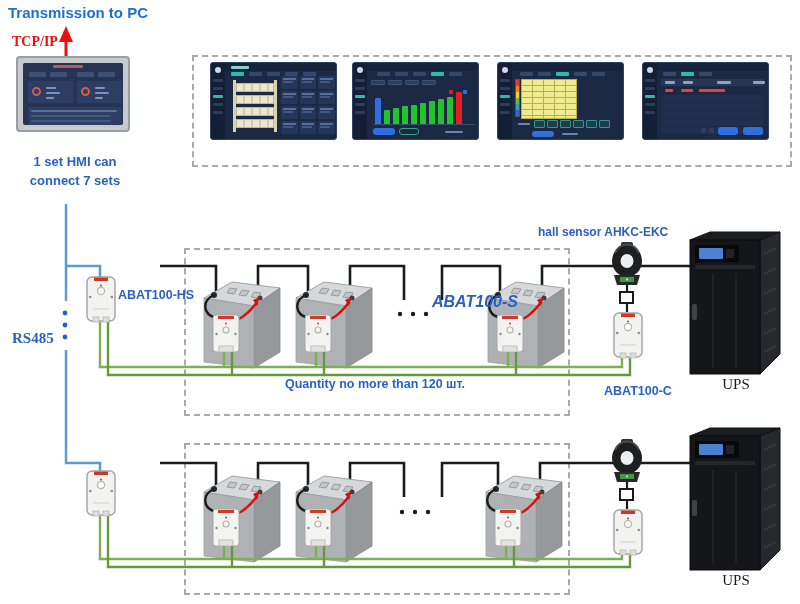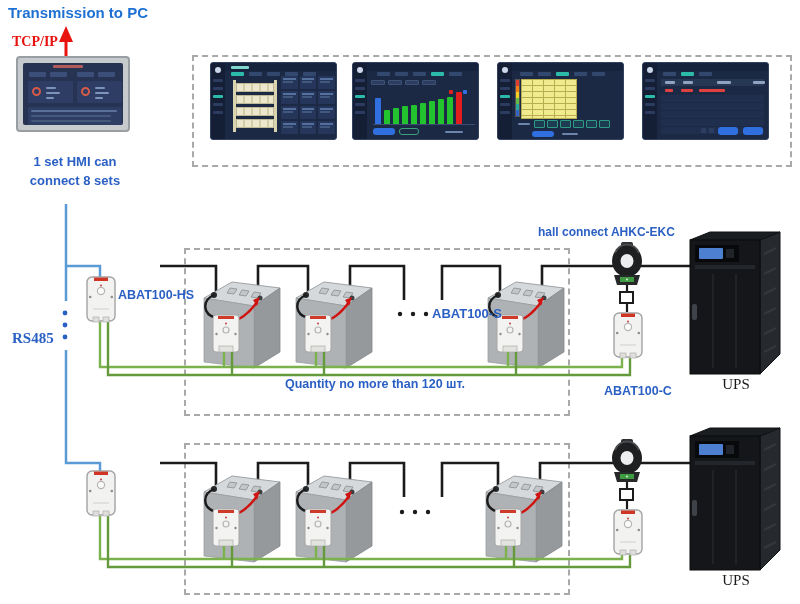--- a/index.html
+++ b/index.html
@@ -257,21 +257,21 @@
       <div class="hmi-panel" style="left:5px;top:44px;width:94px;height:18px;">
         <div class="tiny-dash" style="left:3px;top:3px;width:86px;background:#5a7096;"></div>
         <div class="tiny-dash" style="left:3px;top:8px;width:80px;background:#45597c;"></div>
         <div class="tiny-dash" style="left:3px;top:13px;width:80px;background:#45597c;"></div>
       </div>
     </div>
   </div>
 
   <div class="lbl blue-label" style="left:0;top:152px;width:150px;text-align:center;font-size:13px;line-height:19px;">
     <div>1 set HMI can</div>
-    <div>connect 8 sets</div>
+    <div>connect 7 sets</div>
   </div>
 
   <div class="lbl blue-label" style="left:12px;top:330px;font-family:'Liberation Serif',serif;font-size:15px;">RS485</div>
 
   <div class="scr" style="left:210px;top:62px;">
     <div class="sb">
         <div class="av"></div>
         <div class="mi" style="top: 16px;"></div>
         <div class="mi" style="top: 24px;"></div>
         <div class="mi on" style="top: 32px;"></div>
@@ -426,22 +426,22 @@
         <div></div>
       </div>
     <div class="pagesq" style="left:58px;bottom:6px;"></div>
     <div class="pagesq" style="left:66px;bottom:6px;"></div>
     <div class="btn-blue" style="right:30px;bottom:4px;width:20px;height:8px;"></div>
     <div class="btn-blue" style="right:5px;bottom:4px;width:20px;height:8px;"></div>
   </div>
 
 
   <div class="lbl blue-label" style="left:118px;top:288px;font-size:12.5px;">ABAT100-HS</div>
-  <div class="lbl blue-label" style="left:432px;top:306px;font-size:13px;">ABAT100-S</div>
-  <div class="lbl blue-label" style="left:538px;top:225px;font-size:12px;">hall connect AHKC-EKC</div>
+  <div class="lbl blue-label" style="left:432px;top:293px;font-size:16px;font-style:italic;">ABAT100-S</div>
+  <div class="lbl blue-label" style="left:538px;top:225px;font-size:12px;">hall sensor AHKC-EKC</div>
   <div class="lbl blue-label" style="left:604px;top:384px;font-size:12.5px;">ABAT100-C</div>
   <div class="lbl" style="left:690px;top:376px;width:92px;text-align:center;font-family:'Liberation Serif',serif;font-size:15px;color:#1b1b1b;">UPS</div>
   <div class="lbl blue-label" style="left:184px;top:376px;width:382px;text-align:center;font-size:12.5px;line-height:16px;">
     <div>Quantity no more than 120 шт.</div>
   </div>
 
   <div class="lbl" style="left:690px;top:572px;width:92px;text-align:center;font-family:'Liberation Serif',serif;font-size:15px;color:#1b1b1b;">UPS</div>
 
 </div>
 

